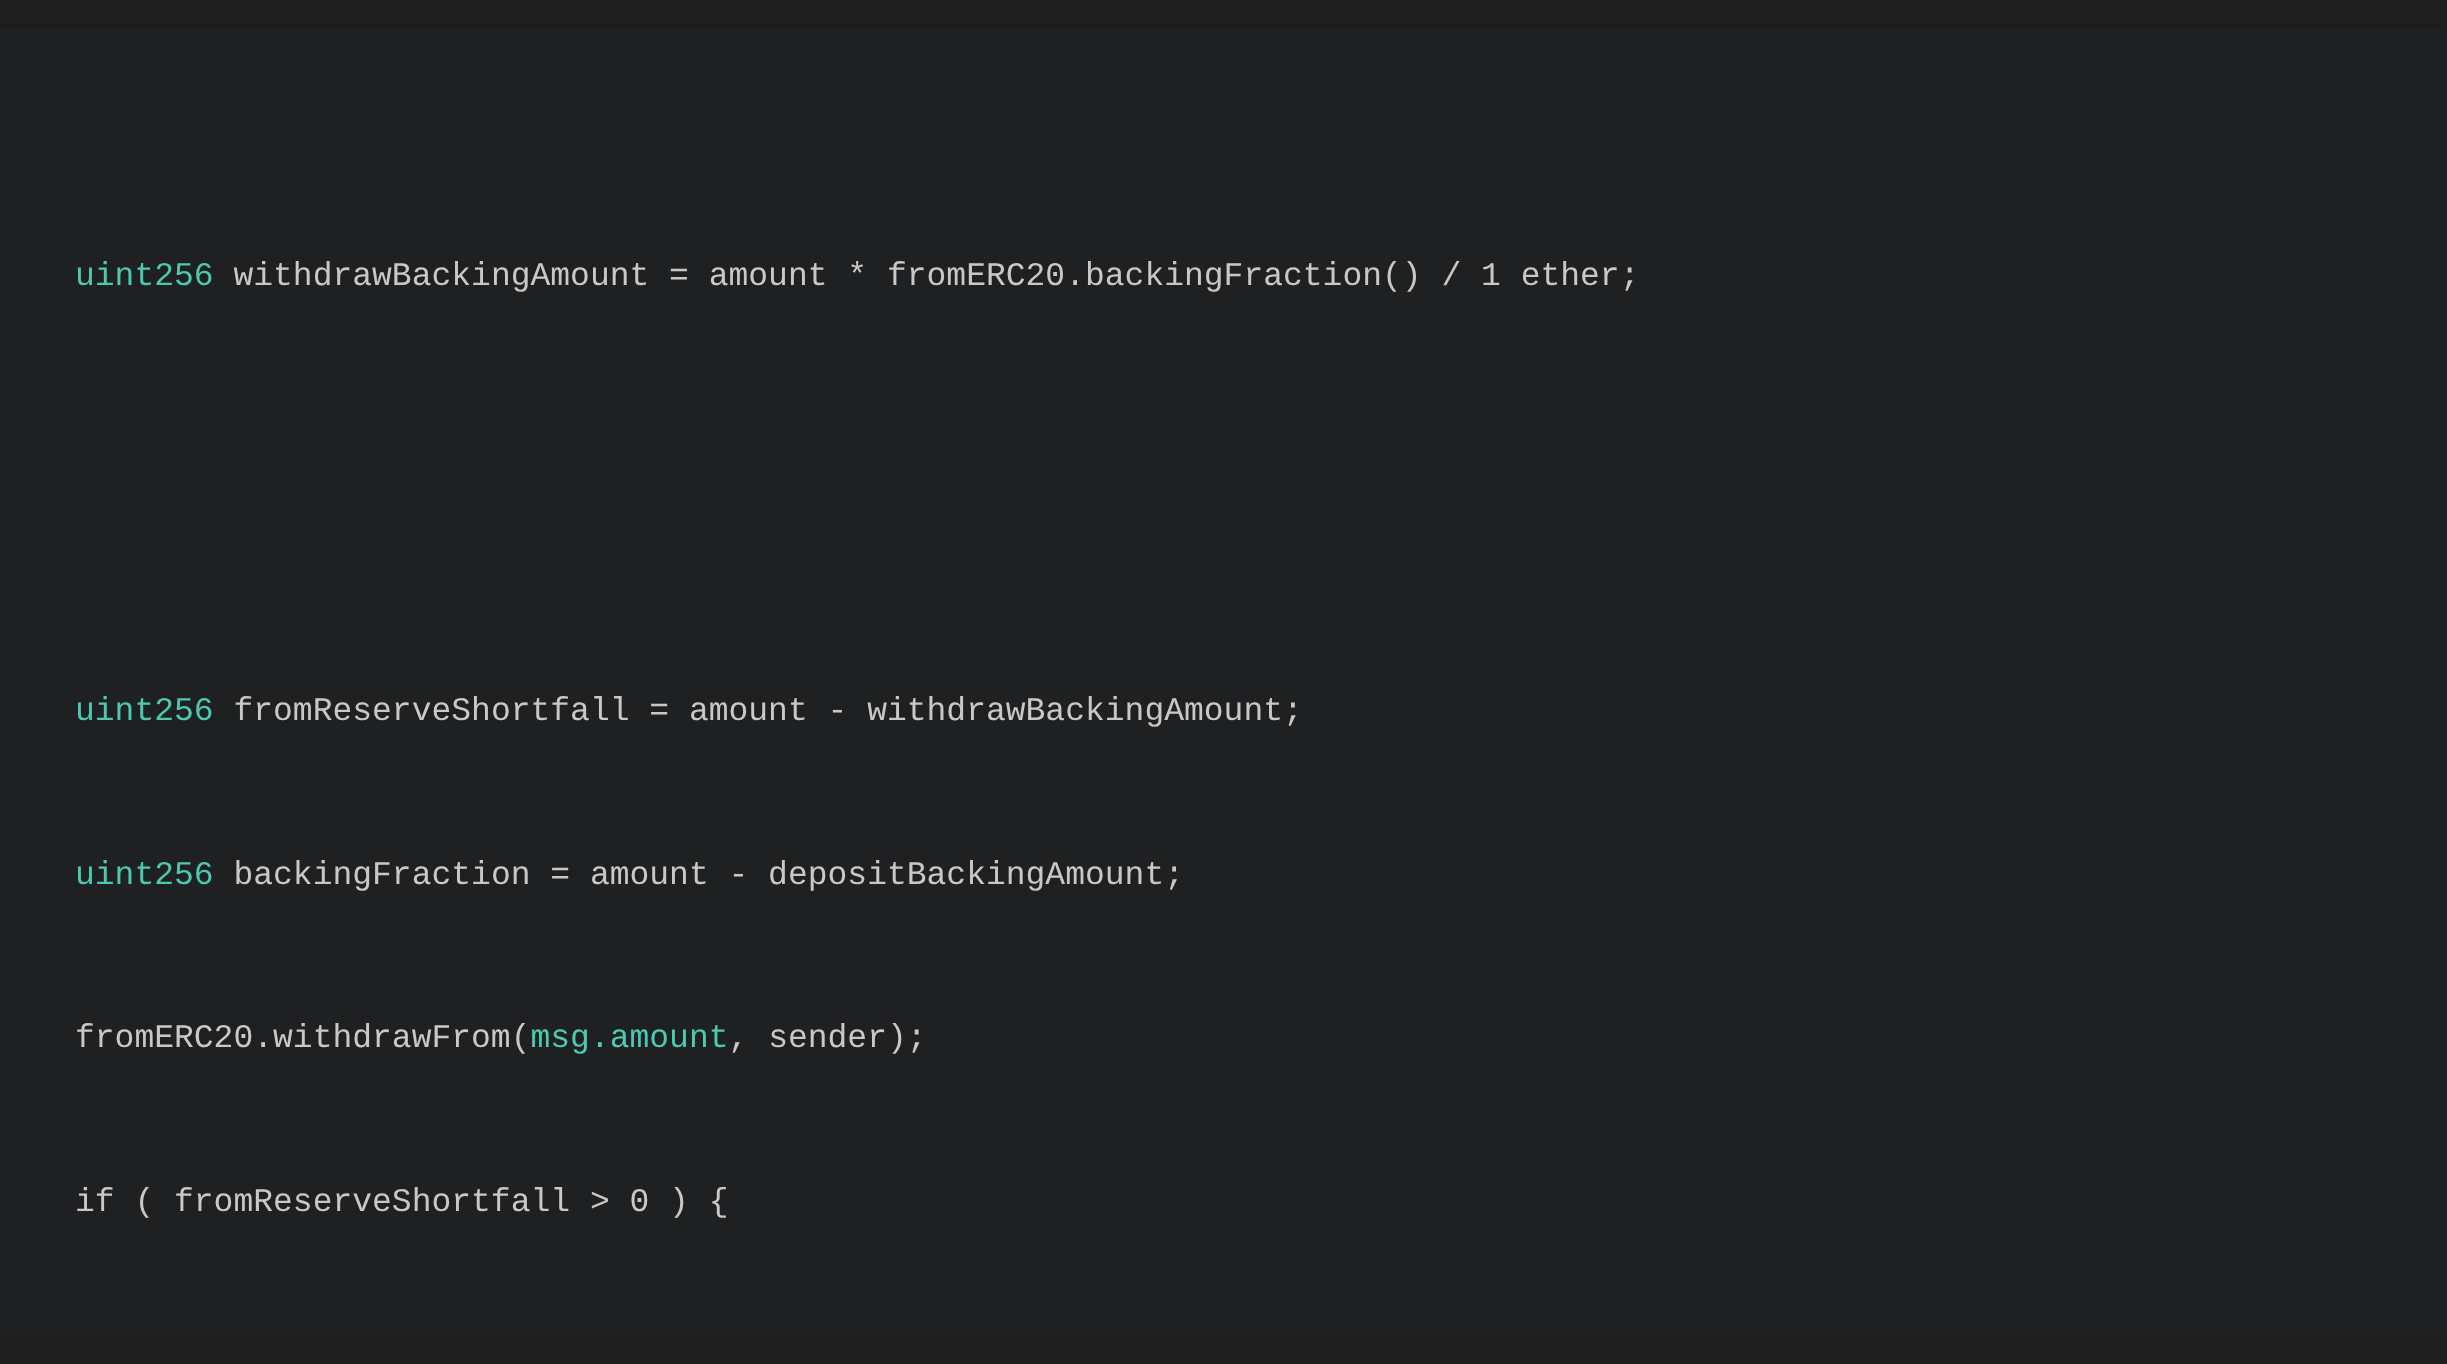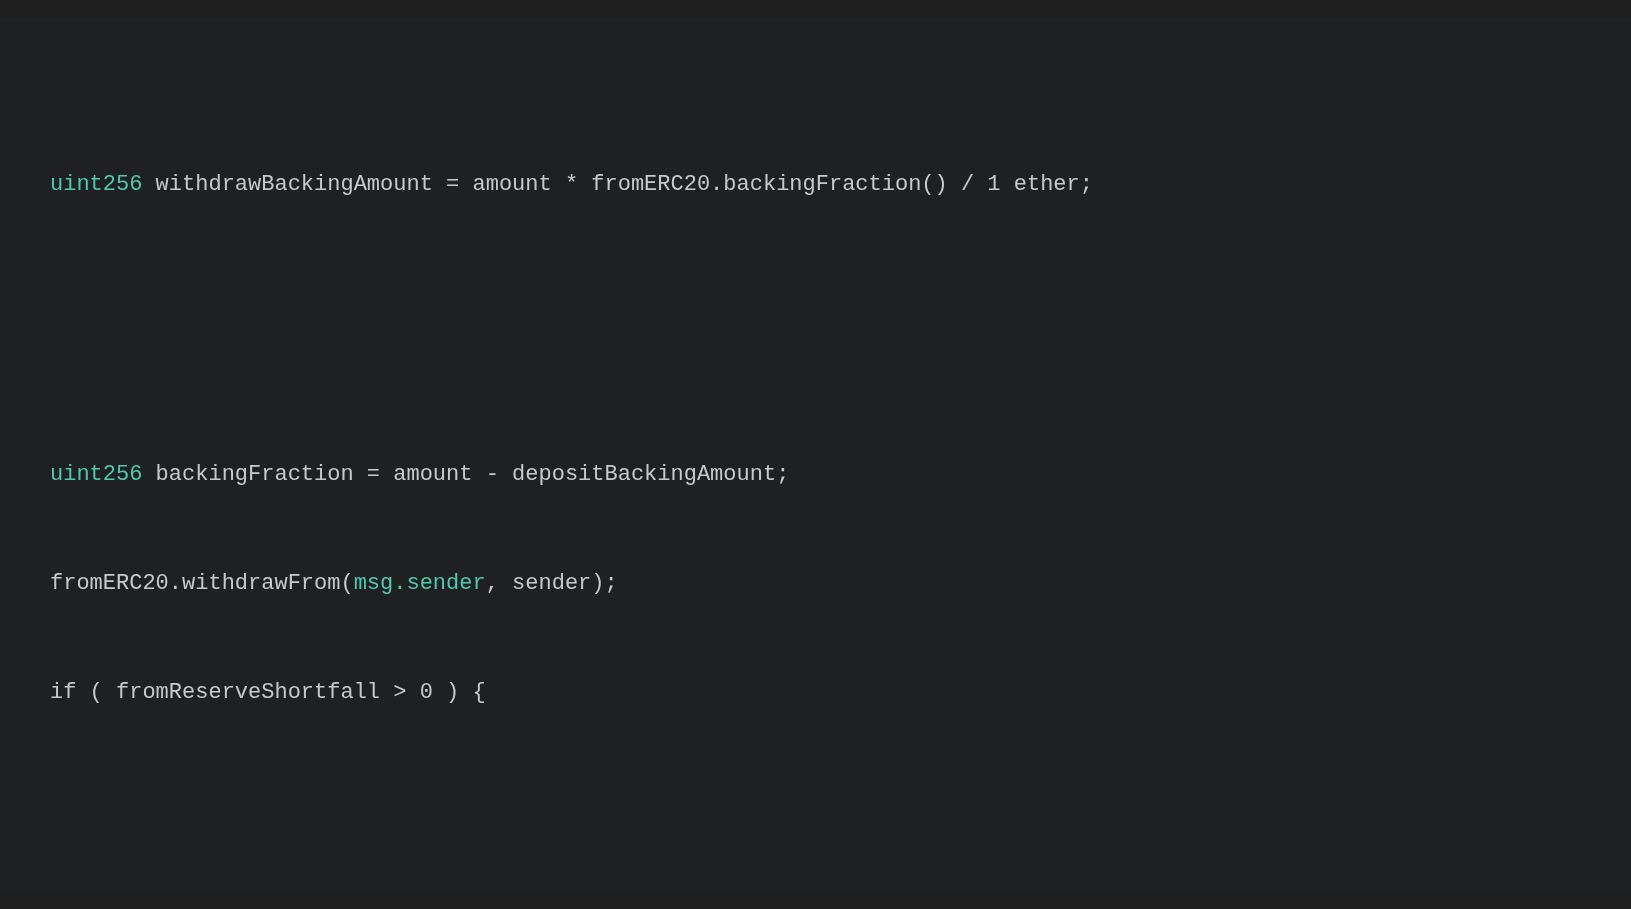--- a/index.html
+++ b/index.html
@@ -48,22 +48,23 @@
 </head>
 <body>
 
 <div class="code-container">
   <div class="code-block">
 
     <span class="line"><span class="kw">uint256</span><span class="plain"> withdrawBackingAmount = amount * fromERC20.backingFraction() / 1 ether;</span></span>
 
     <span class="blank"></span>
 
+    <span class="line"><span class="kw">uint256</span><span class="plain"> fromReserveShortfall = amount - withdrawBackingAmount;</span></span>
     <span class="line"><span class="kw">uint256</span><span class="plain"> backingFraction = amount - depositBackingAmount;</span></span>
-    <span class="line"><span class="plain">fromERC20.withdrawFrom(</span><span class="addr">msg.sender</span><span class="plain">, sender);</span></span>
+    <span class="line"><span class="plain">fromERC20.withdrawFrom(</span><span class="addr">msg.amount</span><span class="plain">, sender);</span></span>
     <span class="line"><span class="plain">if ( fromReserveShortfall &gt; 0 ) {</span></span>
     
     
     
 
     
 
     
     
     

